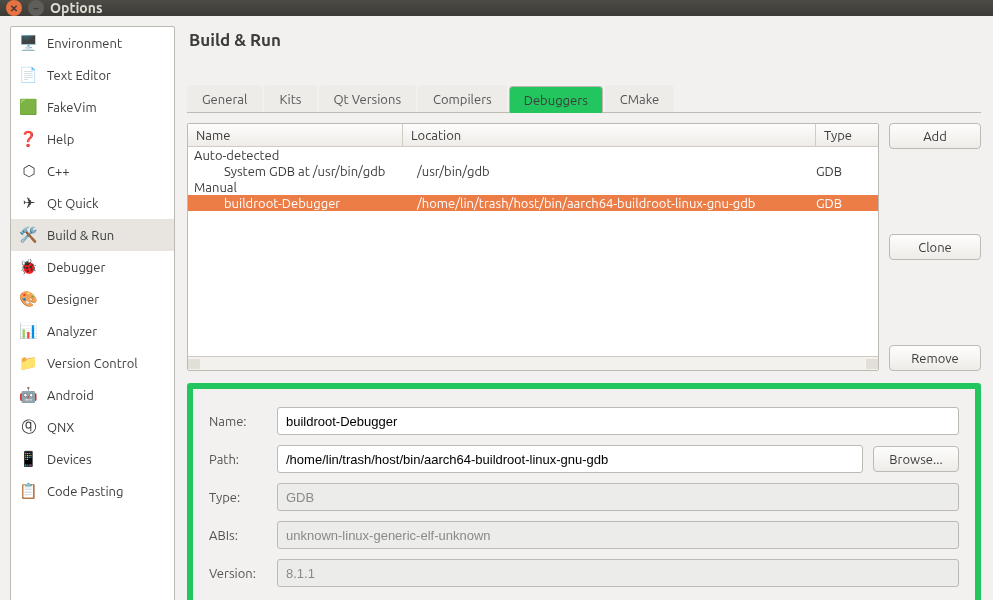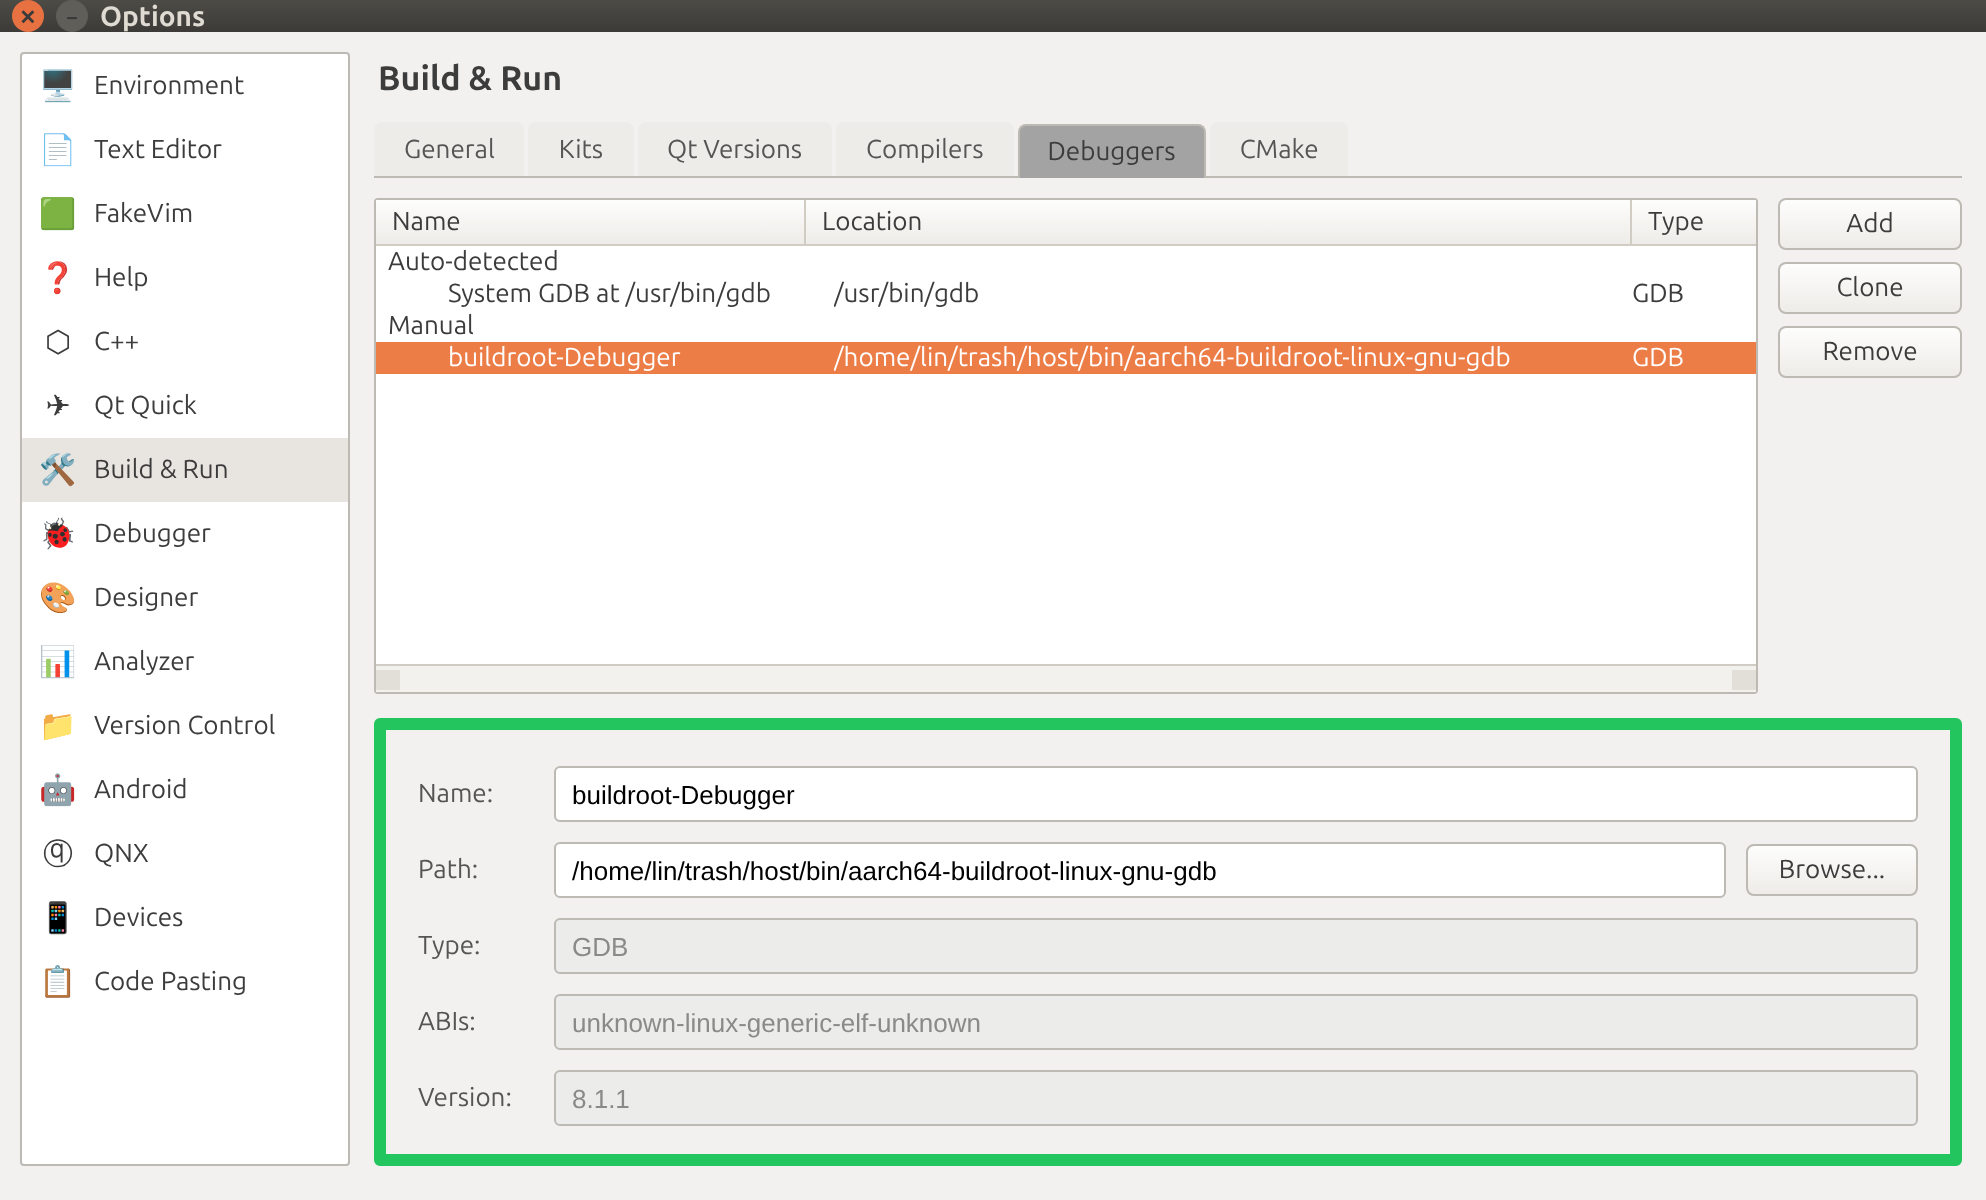--- a/index.html
+++ b/index.html
@@ -91,33 +91,34 @@
 }
 .page-title {
   font-size: 17px;
   font-weight: bold;
   color: #3c3c3c;
   margin: 4px 0 12px 2px;
 }
 .tabs {
   display: flex;
   border-bottom: 1px solid #bdb9b3;
+  margin-top: 24px;
 }
 .tab {
   padding: 6px 14px;
   border: 1px solid transparent;
   border-bottom: none;
   background: #eeece8;
   cursor: pointer;
   border-radius: 4px 4px 0 0;
   margin-right: 2px;
   color: #555;
 }
 .tab.active {
-  background: #a3a3a3;
+  background: #22c55e;
   border-color: #bdb9b3;
   position: relative;
   top: 1px;
   color: #3c3c3c;
 }
 .table-area {
   display: flex;
   gap: 10px;
   margin-top: 10px;
 }
@@ -168,20 +169,21 @@
   position: absolute; top: 2px; width: 12px; height: 10px;
   background: #e2dfd9;
 }
 .scroll-strip::before { left: 0; }
 .scroll-strip::after { right: 0; }
 .sidebtns {
   width: 92px;
   display: flex;
   flex-direction: column;
   gap: 6px;
+  justify-content: space-between;
 }
 .btn {
   border: 1px solid #bdb9b3;
   background: linear-gradient(#fdfdfc,#eeece8);
   border-radius: 4px;
   padding: 5px 0;
   text-align: center;
   cursor: pointer;
   font-size: 13px;
   color: #3c3c3c;

